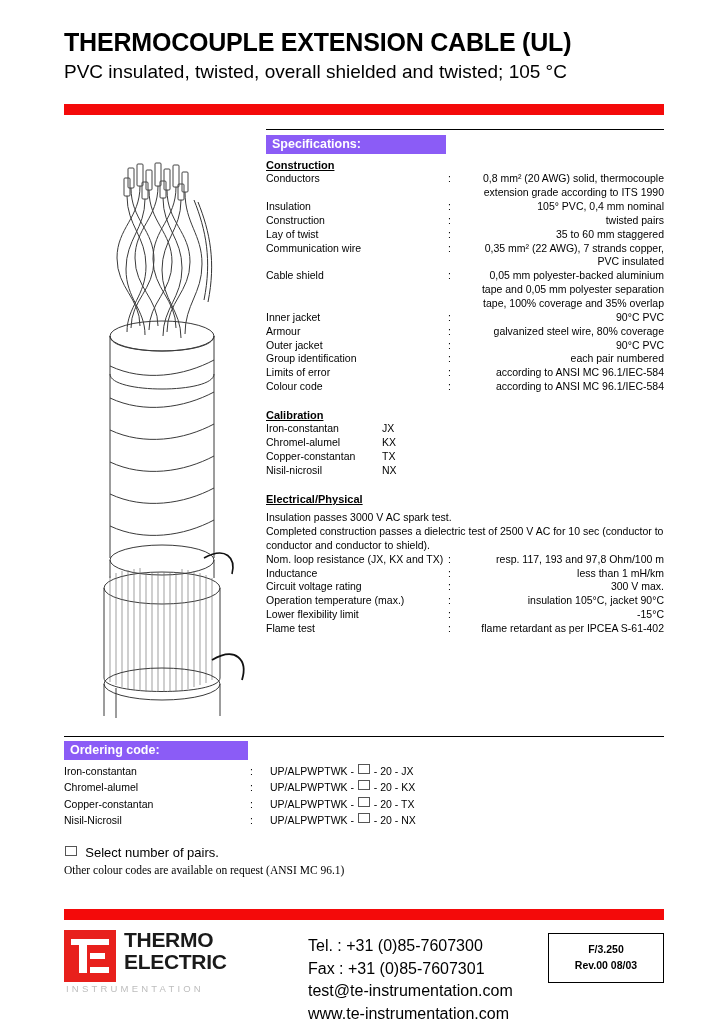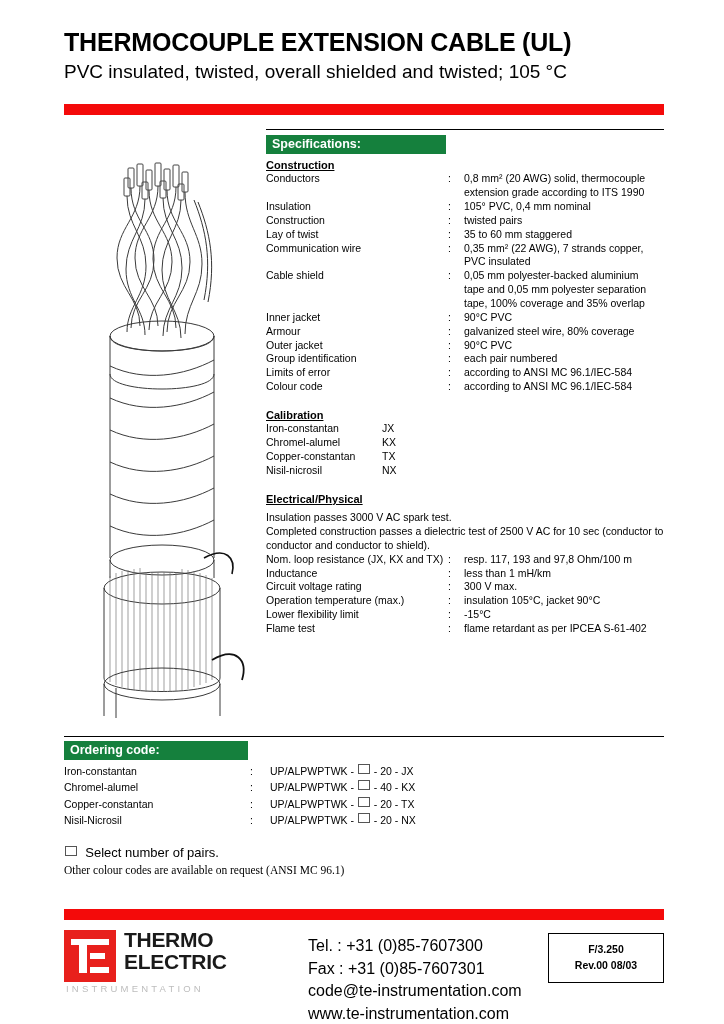--- a/index.html
+++ b/index.html
@@ -72,21 +72,21 @@
   .rule-top {
     position: absolute;
     left: 266px;
     top: 129px;
     width: 398px;
     height: 1px;
     background: #000000;
   }
   .bar-black {
     display: inline-block;
-    background: #15803d;
+    background: #8b5cf6;
     color: #ffffff;
     font-size: 12.5px;
     font-weight: bold;
     padding: 2px 6px 3px 6px;
     line-height: 1.15;
   }
   .spec-bar {
     position: absolute;
     left: 0;
     top: 7px;
@@ -107,21 +107,21 @@
     width: 398px;
     font-size: 10.5px;
     line-height: 1.32;
   }
   .spec-table td {
     vertical-align: top;
     padding: 0;
   }
   .c-label { width: 182px; }
   .c-colon { width: 16px; }
-  .c-value { width: 200px; }
+  .c-value { width: 200px; text-align: right; }
 
   .cal-table {
     border-collapse: collapse;
     font-size: 10.5px;
     line-height: 1.32;
   }
   .cal-table td { vertical-align: top; padding: 0; }
   .cal-name { width: 116px; }
 
   .para {
@@ -486,21 +486,21 @@
     <table class="order-table">
       <tbody id="ordering-rows">
           <tr>
             <td class="o-label">Iron-constantan</td>
             <td class="o-colon">:</td>
             <td><span>UP/ALPWPTWK - </span><span class="placeholder-box"></span><span> - 20 - JX</span></td>
           </tr>
           <tr>
             <td class="o-label">Chromel-alumel</td>
             <td class="o-colon">:</td>
-            <td><span>UP/ALPWPTWK - </span><span class="placeholder-box"></span><span> - 40 - KX</span></td>
+            <td><span>UP/ALPWPTWK - </span><span class="placeholder-box"></span><span> - 20 - KX</span></td>
           </tr>
           <tr>
             <td class="o-label">Copper-constantan</td>
             <td class="o-colon">:</td>
             <td><span>UP/ALPWPTWK - </span><span class="placeholder-box"></span><span> - 20 - TX</span></td>
           </tr>
           <tr>
             <td class="o-label">Nisil-Nicrosil</td>
             <td class="o-colon">:</td>
             <td><span>UP/ALPWPTWK - </span><span class="placeholder-box"></span><span> - 20 - NX</span></td>
@@ -531,21 +531,21 @@
       <div class="logo-words">
         <div>THERMO</div>
         <div>ELECTRIC</div>
       </div>
       <div class="logo-sub">INSTRUMENTATION</div>
     </div>
 
     <div class="contact">
       <div>Tel. : +31 (0)85-7607300</div>
       <div>Fax : +31 (0)85-7607301</div>
-      <div>code@te-instrumentation.com</div>
+      <div>test@te-instrumentation.com</div>
       <div>www.te-instrumentation.com</div>
     </div>
 
     <div class="docref">
       <div>F/3.250</div>
       <div>Rev.00   08/03</div>
     </div>
   </div>
 
 </div>

